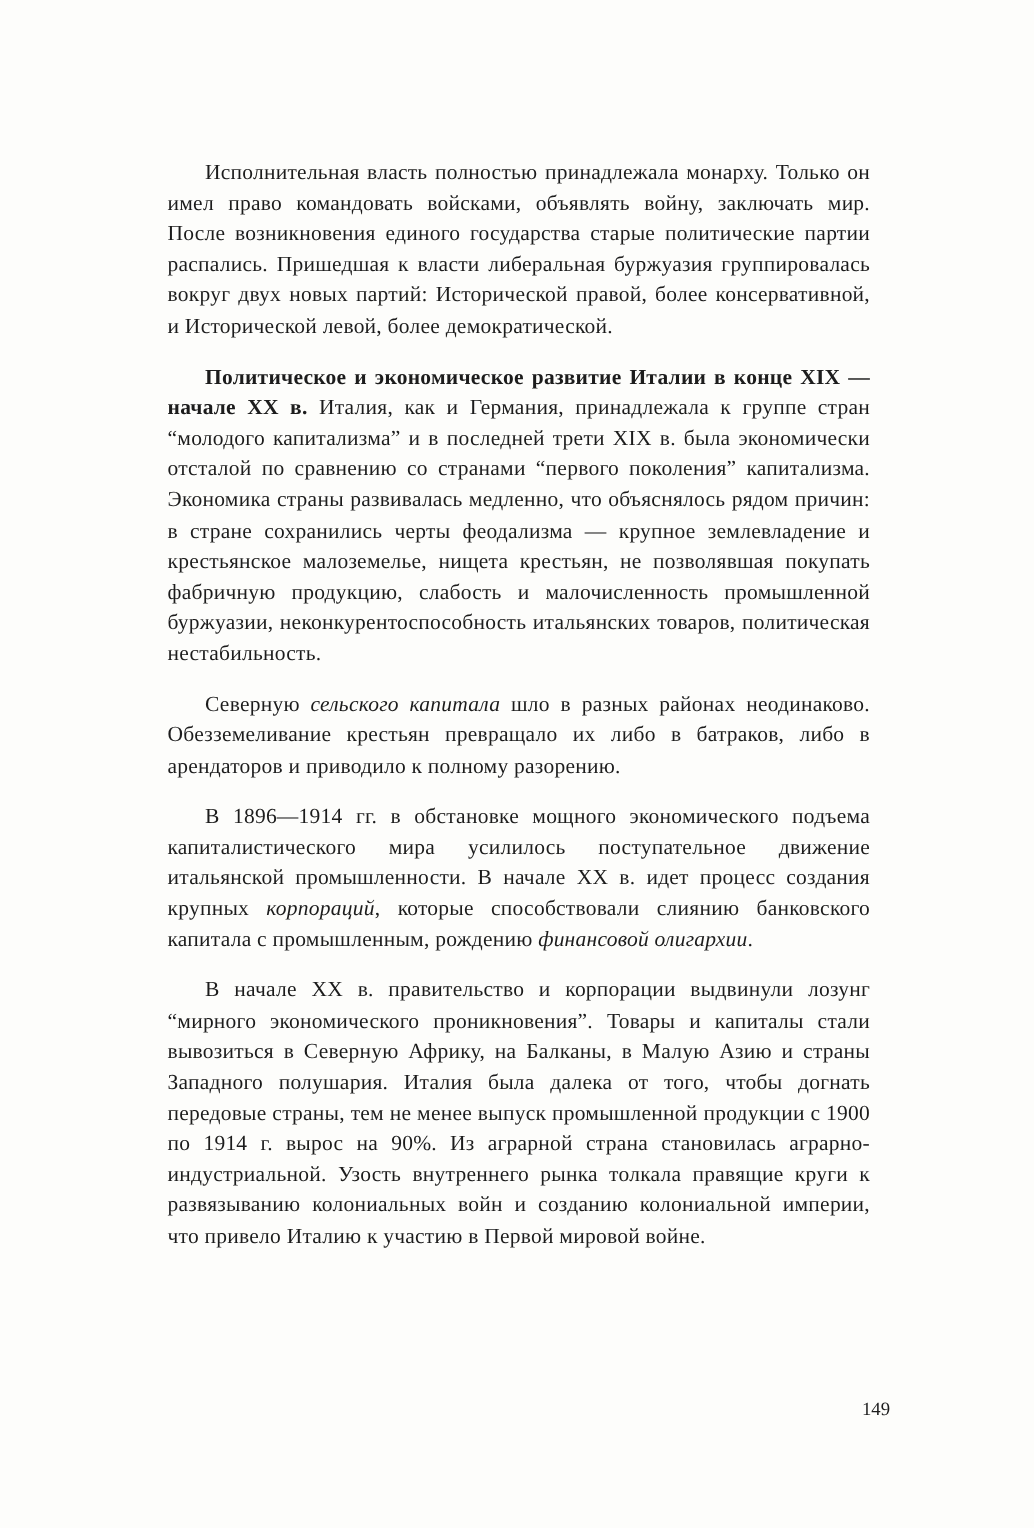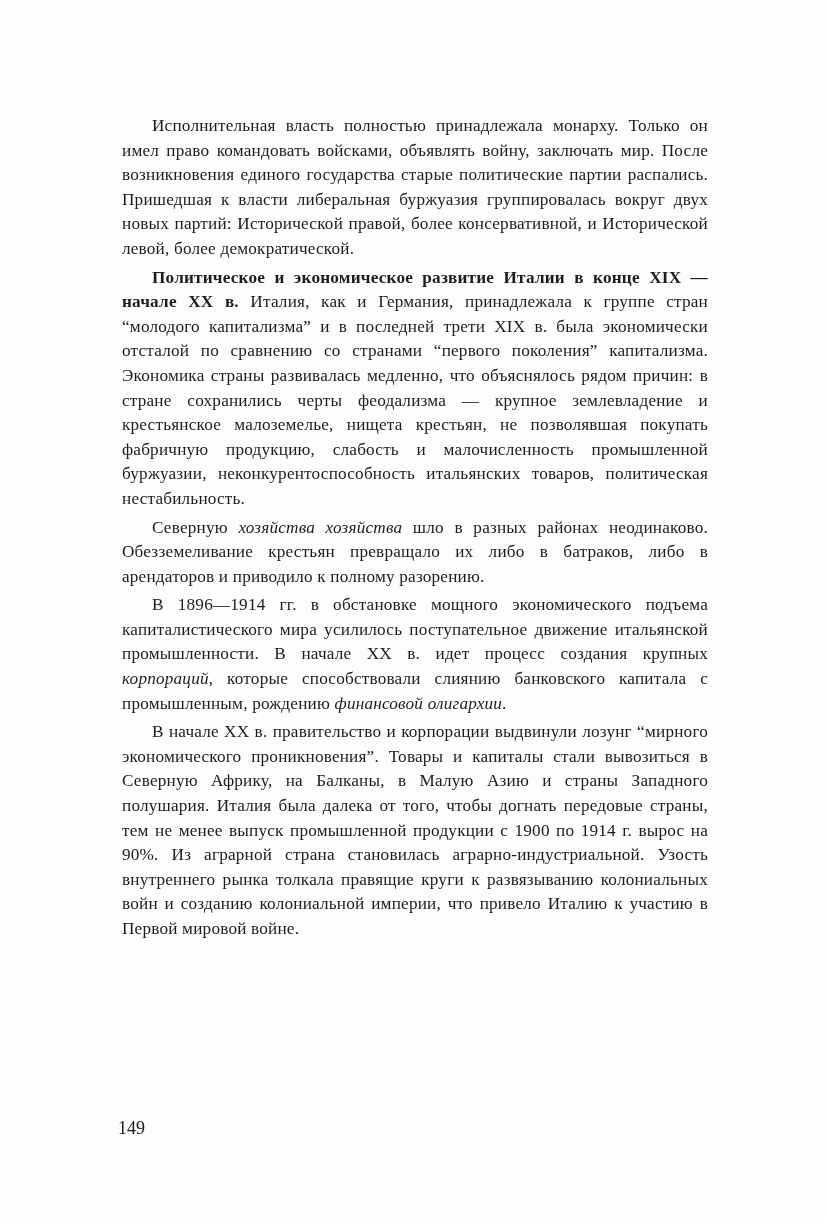--- a/index.html
+++ b/index.html
@@ -24,45 +24,45 @@
     position: absolute;
     left: 118px;
     top: 110px;
     width: 594px;
     font-size: 17.2px;
     line-height: 24.6px;
     text-align: justify;
     letter-spacing: 0.2px;
   }
   .para {
-    margin: 4px;
+    margin: 16px;
     padding: 0;
     text-indent: 30px;
   }
   .run-bold {
     font-weight: bold;
   }
   .run-italic {
     font-style: italic;
   }
   .page-number {
     position: absolute;
     left: 118px;
     top: 1116px;
     width: 594px;
-    text-align: left;
-    font-size: 18px;
+    text-align: right;
+    font-size: 15px;
     line-height: 24px;
   }
 </style>
 </head>
 <body>
 
 <div class="page">
   <div class="text-block" id="text-block">
       <p class="para"><span>Исполнительная власть полностью принадлежала монарху. Только он имел право командовать войсками, объявлять войну, заключать мир. После возникновения единого государства старые политические партии распались. Пришедшая к власти либеральная буржуазия группировалась вокруг двух новых партий: Исторической правой, более консервативной, и Исторической левой, более демократической.</span></p>
       <p class="para"><span class="run-bold">Политическое и экономическое развитие Италии в конце XIX — начале XX в.</span><span> Италия, как и Германия, принадлежала к группе стран “молодого капитализма” и в последней трети XIX в. была экономически отсталой по сравнению со странами “первого поколения” капитализма. Экономика страны развивалась медленно, что объяснялось рядом причин: в стране сохранились черты феодализма — крупное землевладение и крестьянское малоземелье, нищета крестьян, не позволявшая покупать фабричную продукцию, слабость и малочисленность промышленной буржуазии, неконкурентоспособность итальянских товаров, политическая нестабильность.</span></p>
-      <p class="para"><span>Северную </span><span class="run-italic">хозяйства хозяйства</span><span> шло в разных районах неодинаково. Обезземеливание крестьян превращало их либо в батраков, либо в арендаторов и приводило к полному разорению.</span></p>
+      <p class="para"><span>Северную </span><span class="run-italic">сельского капитала</span><span> шло в разных районах неодинаково. Обезземеливание крестьян превращало их либо в батраков, либо в арендаторов и приводило к полному разорению.</span></p>
       <p class="para"><span>В 1896—1914 гг. в обстановке мощного экономического подъема капиталистического мира усилилось поступательное движение итальянской промышленности. В начале XX в. идет процесс создания крупных </span><span class="run-italic">корпораций</span><span>, которые способствовали слиянию банковского капитала с промышленным, рождению </span><span class="run-italic">финансовой олигархии</span><span>.</span></p>
       <p class="para"><span>В начале XX в. правительство и корпорации выдвинули лозунг “мирного экономического проникновения”. Товары и капиталы стали вывозиться в Северную Африку, на Балканы, в Малую Азию и страны Западного полушария. Италия была далека от того, чтобы догнать передовые страны, тем не менее выпуск промышленной продукции с 1900 по 1914 г. вырос на 90%. Из аграрной страна становилась аграрно-индустриальной. Узость внутреннего рынка толкала правящие круги к развязыванию колониальных войн и созданию колониальной империи, что привело Италию к участию в Первой мировой войне.</span></p>
     </div>
   <div class="page-number">149</div>
 </div>
 
 </body></html>

